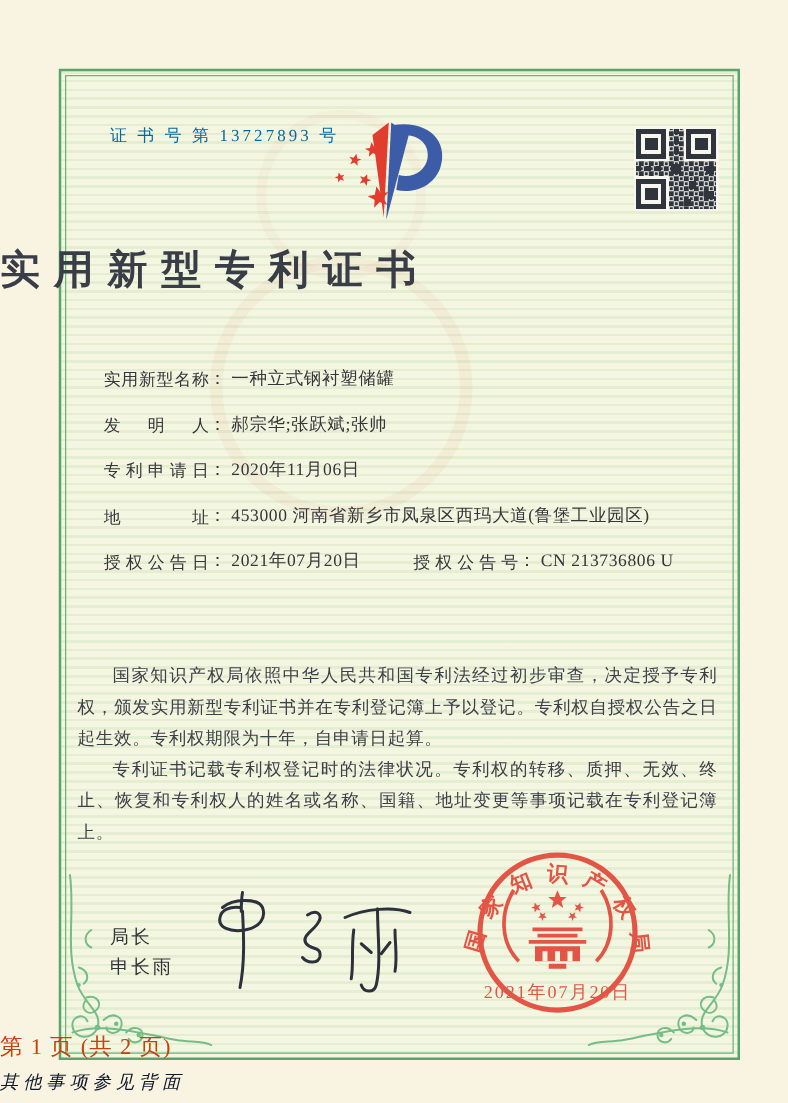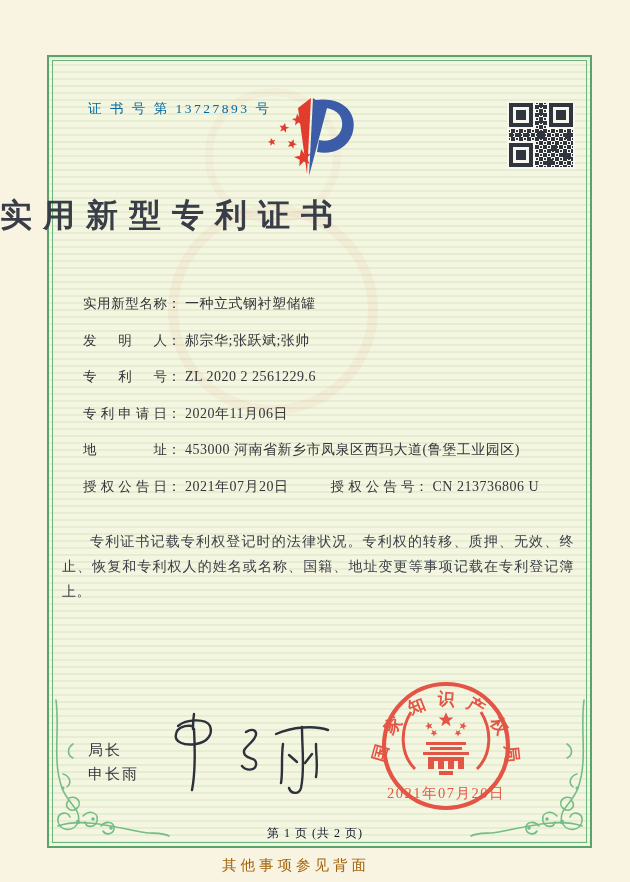--- a/index.html
+++ b/index.html
@@ -39,22 +39,22 @@
   .fpair2{margin-left:42px;}
   
   .body-text{position:absolute;left:62px;top:530px;width:512px;font-size:14px;line-height:1.78;color:#3c4048;letter-spacing:0.6px;text-align:justify;}
   .body-text p{margin:0;text-indent:2em;}
   
   .issuer{position:absolute;left:88px;top:738px;font-size:15px;color:#33343a;line-height:24px;letter-spacing:2px;}
   .signature{position:absolute;left:150px;top:704px;}
   
   .seal{position:absolute;left:370px;top:680px;opacity:0.92;}
   
-  .page-no{position:absolute;left:0;top:825px;width:630px;text-align:center;font-size:12px;color:#0f172a;letter-spacing:1px;}
-  .back-note{position:absolute;left:0;top:856px;width:592px;text-align:center;font-size:14.5px;color:#a16207;letter-spacing:4px;}
+  .page-no{position:absolute;left:0;top:825px;width:630px;text-align:left;font-size:18px;color:#c2410c;letter-spacing:1px;}
+  .back-note{position:absolute;left:0;top:856px;width:592px;text-align:left;font-size:14.5px;color:#0f172a;letter-spacing:4px;font-style:italic;}
   
   .flourish{position:absolute;top:698px;}
   .flourish.left{left:49px;}
   .flourish.right{left:469px;transform:scaleX(-1);}
 </style>
 </head>
 <body>
 
 <div class="frame">
   <div class="frame-inner"></div>
@@ -153,34 +153,32 @@
 <div class="title">实用新型专利证书</div>
 
 <div class="fields">
   <div class="frow">
     <span class="flabel">实用新型名称</span><span class="fcolon">：</span><span class="fvalue">一种立式钢衬塑储罐</span>
   </div>
   <div class="frow">
     <span class="flabel">发明人</span><span class="fcolon">：</span><span class="fvalue">郝宗华;张跃斌;张帅</span>
   </div>
   <div class="frow">
-    <span class="flabel">专利号</span><span class="fcolon">：</span><span class="fvalue">ZL 2020 2 2561229.6</span>
-  </div>
-  <div class="frow">
     <span class="flabel">专利申请日</span><span class="fcolon">：</span><span class="fvalue">2020年11月06日</span>
   </div>
   <div class="frow">
     <span class="flabel">地址</span><span class="fcolon">：</span><span class="fvalue">453000 河南省新乡市凤泉区西玛大道(鲁堡工业园区)</span>
   </div>
   <div class="frow">
     <span class="flabel">授权公告日</span><span class="fcolon">：</span><span class="fvalue">2021年07月20日</span><span class="fpair2"><span class="flabel">授权公告号</span><span class="fcolon">：</span><span class="fvalue">CN 213736806 U</span></span>
   </div>
 </div>
 
 <div class="body-text">
+  <p>国家知识产权局依照中华人民共和国专利法经过初步审查，决定授予专利权，颁发实用新型专利证书并在专利登记簿上予以登记。专利权自授权公告之日起生效。专利权期限为十年，自申请日起算。</p>
   <p>专利证书记载专利权登记时的法律状况。专利权的转移、质押、无效、终止、恢复和专利权人的姓名或名称、国籍、地址变更等事项记载在专利登记簿上。</p>
 </div>
 
 <div class="issuer">
   <div>局长</div>
   <div>申长雨</div>
 </div>
 
 <svg class="signature" width="200" height="94" viewBox="0 0 200 94">
   <g stroke="#2c313b" fill="none" stroke-width="2.4" stroke-linecap="round" stroke-linejoin="round">

